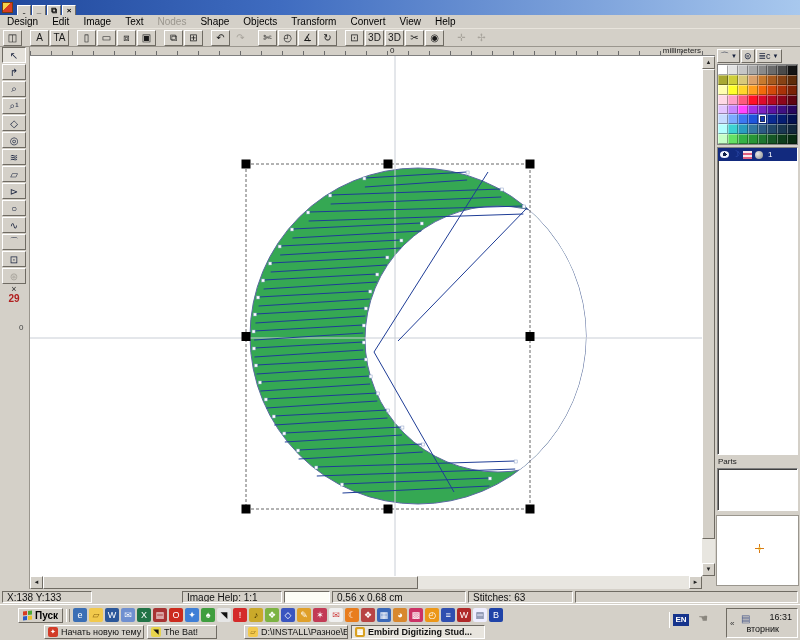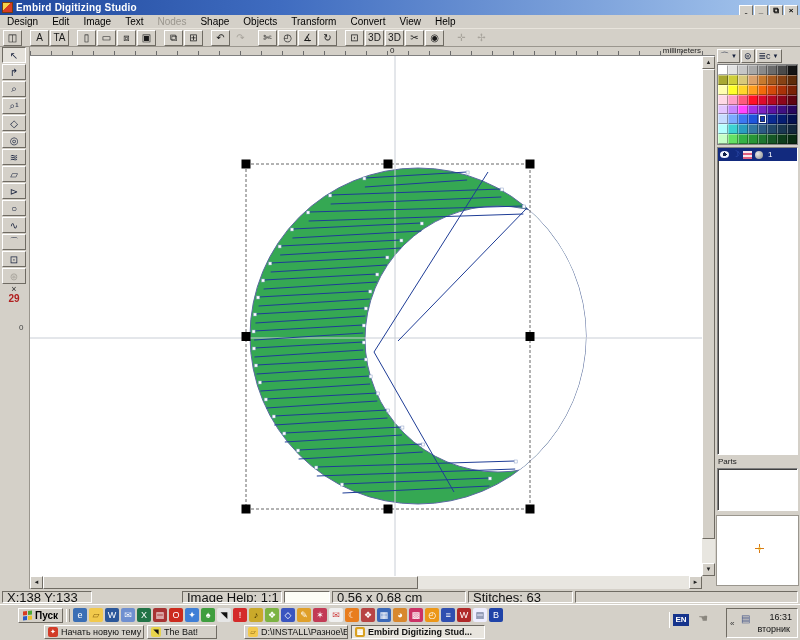--- a/index.html
+++ b/index.html
@@ -83,21 +83,21 @@
   .parts-box { position:absolute; left:2px; top:421px; width:81px; height:43px; background:#fff; }
   .preview-box { position:absolute; left:1px; top:468px; width:83px; height:71px; background:#fff; border:1px solid #9a968e; }
   .crosshair { position:absolute; left:38px; top:28px; width:9px; height:9px; }
   .crosshair::before { content:""; position:absolute; left:4px; top:0; width:1px; height:9px; background:#d97b16; }
   .crosshair::after { content:""; position:absolute; left:0; top:4px; width:9px; height:1px; background:#d97b16; }
   .crosshair .dot { position:absolute; left:3px; top:3px; width:3px; height:3px; background:#f5d742; border-radius:50%; }
 
   
   .statusbar { position:absolute; left:0; top:589px; width:800px; height:15px; background:#d4d0c8;
     display:flex; align-items:center; padding:0 2px; gap:2px; }
-  .status-panel { height:12px; font-size:13px; line-height:11px; color:#111; padding-left:4px; white-space:nowrap; overflow:hidden; }
+  .status-panel { height:12px; font-size:10px; line-height:11px; color:#111; padding-left:4px; white-space:nowrap; overflow:hidden; }
   .status-swatch { height:12px; background:#fdfdf6; }
 
   
   .taskbar { position:absolute; left:0; top:604px; width:800px; height:36px; background:#d4d0c8; border-top:1px solid #fff; }
   .tb-row1 { position:absolute; left:0; top:2px; height:16px; display:flex; align-items:center; padding-left:18px; }
   .start-btn { height:15px; display:flex; align-items:center; padding:0 4px; font-size:10px; font-weight:bold; gap:3px; }
   .win-flag { width:9px; height:9px; display:grid; grid-template-columns:1fr 1fr; grid-template-rows:1fr 1fr; gap:1px; transform:skewY(-6deg); }
   .win-flag i:nth-child(1){background:#d83c22;} .win-flag i:nth-child(2){background:#4aa832;}
   .win-flag i:nth-child(3){background:#2a5cc8;} .win-flag i:nth-child(4){background:#ecc22a;}
   .ql-grip { width:4px; height:13px; margin:0 3px; border-left:1px solid #fff; border-right:1px solid #8a867e; }
@@ -109,28 +109,27 @@
   .task-btn .ticon { width:10px; height:10px; border-radius:2px; flex:none; font-size:7px; line-height:10px; text-align:center; color:#fff; }
   .task-btn.active { border-color:#6f6b63 #ffffff #ffffff #6f6b63; background:#e8e5de; font-weight:bold; }
   .lang-box { position:absolute; right:111px; top:9px; width:16px; height:12px; background:#16348c; color:#fff;
     font-size:8px; font-weight:bold; text-align:center; line-height:12px; }
   .hand-icon { position:absolute; right:92px; top:7px; font-size:11px; color:#8a867e; }
   .tray-sep { position:absolute; right:130px; top:7px; width:1px; height:16px; background:#8a867e; border-right:1px solid #fff; }
   .tray { position:absolute; right:2px; top:3px; width:72px; height:30px; padding:1px 3px; }
   .tray-collapse { position:absolute; left:3px; top:10px; font-size:8px; color:#333; }
   .tray-pc { position:absolute; left:14px; top:4px; font-size:10px; color:#4a5a8a; }
   .tray-time { position:absolute; right:5px; top:3px; font-size:9px; color:#111; }
-  .tray-day { position:absolute; right:7px; top:15px; font-size:9px; color:#111; }
+  .tray-day { position:absolute; right:18px; top:15px; font-size:9px; color:#111; }
 </style>
 </head>
 <body>
 
 <div class="titlebar">
   <div class="app-icon"></div>
-  <div class="title-text">Embird Digitizing Studio</div>
   <div id="win-buttons"><span class="win-btn raised" style="display: inline-block;">ˍ</span><span class="win-btn raised" style="display: inline-block;">_</span><span class="win-btn raised" style="display: inline-block;">⧉</span><span class="win-btn raised" style="display: inline-block;">×</span></div>
 </div>
 
 <div class="menubar" id="menubar">
     <span class="menu-item">Design</span>
     <span class="menu-item">Edit</span>
     <span class="menu-item">Image</span>
     <span class="menu-item">Text</span>
     <span class="menu-item disabled">Nodes</span>
     <span class="menu-item">Shape</span>

